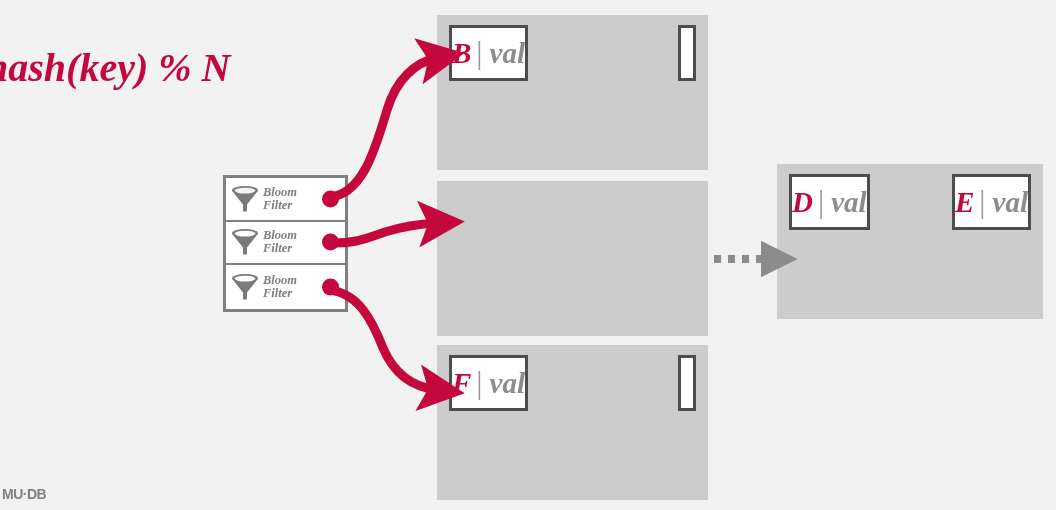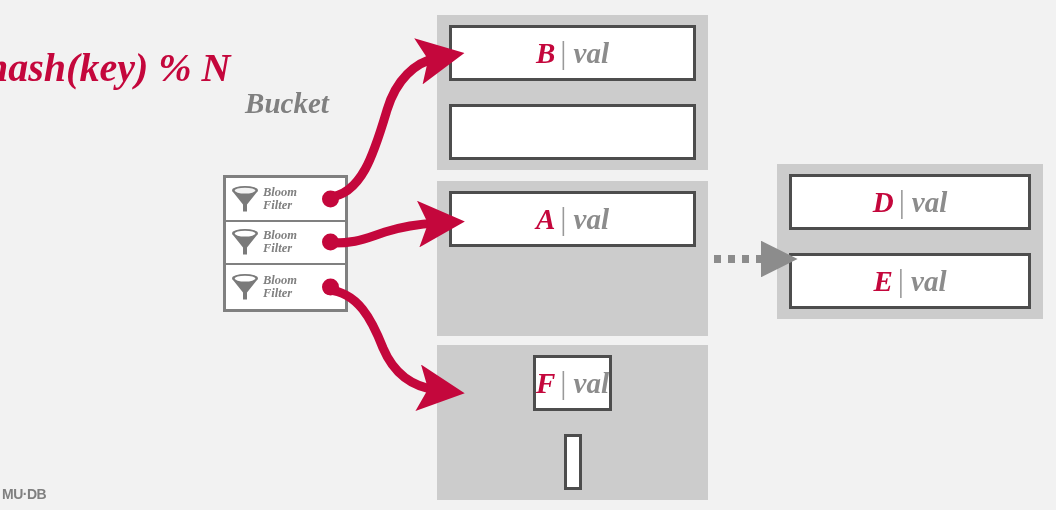--- a/index.html
+++ b/index.html
@@ -98,21 +98,21 @@
     background: #c4073c;
   }
 
   
   .page {
     position: absolute;
     background: #cccccc;
     box-sizing: border-box;
     padding: 10px 12px;
     display: flex;
-    flex-direction: column;
+    flex-direction: row;
     justify-content: space-between;
   }
   .slot {
     background: #ffffff;
     border: 3px solid #4d4d4d;
     box-sizing: border-box;
     height: 56px;
     display: flex;
     align-items: center;
     justify-content: center;
@@ -158,21 +158,20 @@
   }
 </style>
 </head>
 <body>
 
 <div id="slide">
 
   <div class="formula">hash(key) % N</div>
 
   <div class="bp-heading">
-    <div>Bucket</div>
   </div>
 
   <div class="bp-box">
 
     <div class="bp-row">
       <svg class="funnel-icon" viewBox="0 0 30 28">
         <ellipse cx="15" cy="5.2" rx="13" ry="4.2" fill="#7a7a7a"></ellipse>
         <path d="M2.2 6.0 L13.0 19.6 L13.0 26.4 L17.0 26.4 L17.0 19.6 L27.8 6.0 Z" fill="#7a7a7a"></path>
         <ellipse cx="15" cy="5.6" rx="10.4" ry="2.9" fill="#f2f2f2"></ellipse>
       </svg>
@@ -212,41 +211,36 @@
       </div>
     </div>
     <div class="slot">
       <div class="slot-text">
         <span class="slot-key"></span><span class="slot-sep"></span><span class="slot-val"></span>
       </div>
     </div>
   </div>
 
   <div class="page" style="left:437px; top:181px; width:271px; height:155px;">
-    <div class="slot">
-      <div class="slot-text">
-        <span class="slot-key">A</span><span class="slot-sep">|</span><span class="slot-val">val</span>
-      </div>
-    </div>
   </div>
 
   <div class="page" style="left:777px; top:164px; width:266px; height:155px;">
     <div class="slot">
       <div class="slot-text">
         <span class="slot-key">D</span><span class="slot-sep">|</span><span class="slot-val">val</span>
       </div>
     </div>
     <div class="slot">
       <div class="slot-text">
         <span class="slot-key">E</span><span class="slot-sep">|</span><span class="slot-val">val</span>
       </div>
     </div>
   </div>
 
-  <div class="page" style="left:437px; top:345px; width:271px; height:155px;align-items:center;">
+  <div class="page" style="left:437px; top:345px; width:271px; height:155px;">
     <div class="slot">
       <div class="slot-text">
         <span class="slot-key">F</span><span class="slot-sep">|</span><span class="slot-val">val</span>
       </div>
     </div>
     <div class="slot">
       <div class="slot-text">
         <span class="slot-key"></span><span class="slot-sep"></span><span class="slot-val"></span>
       </div>
     </div>

